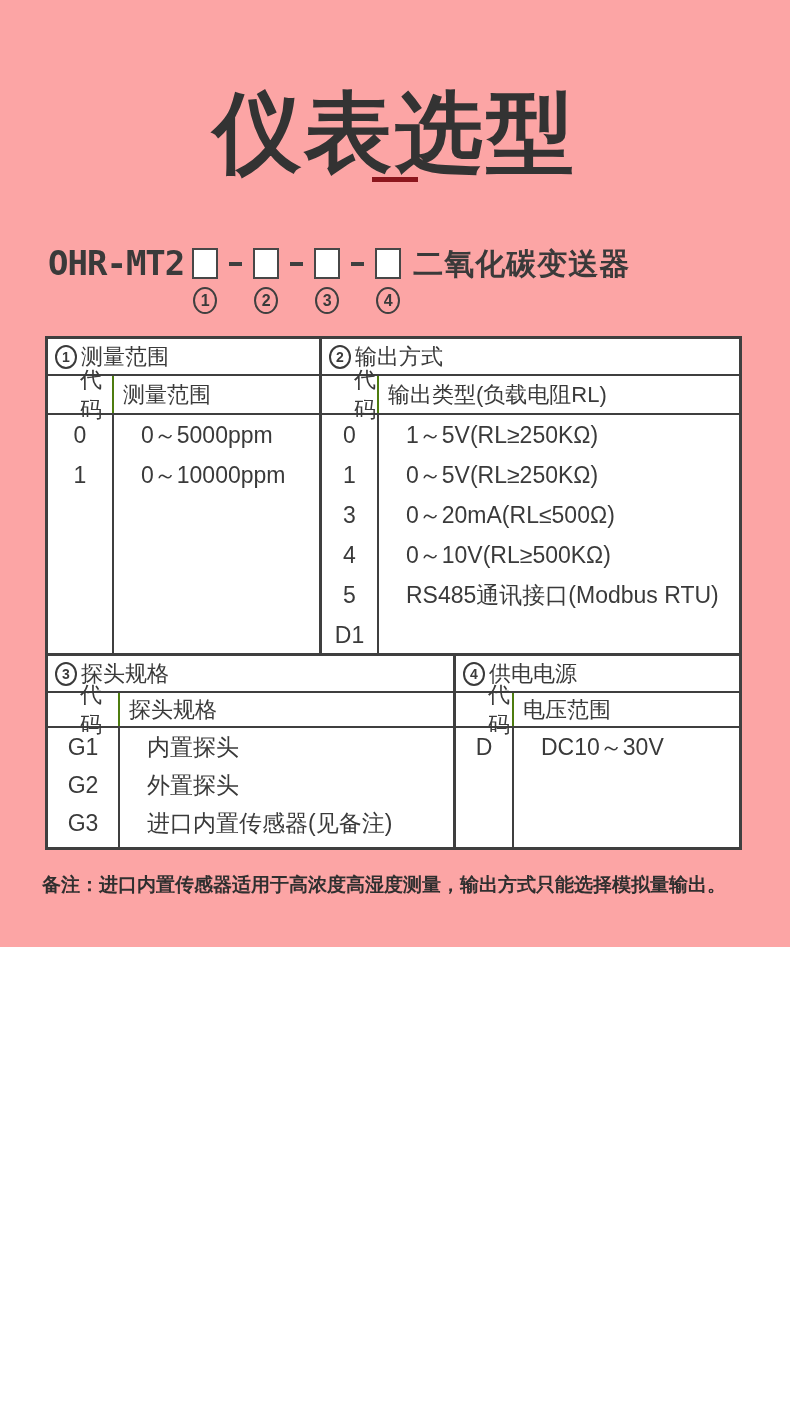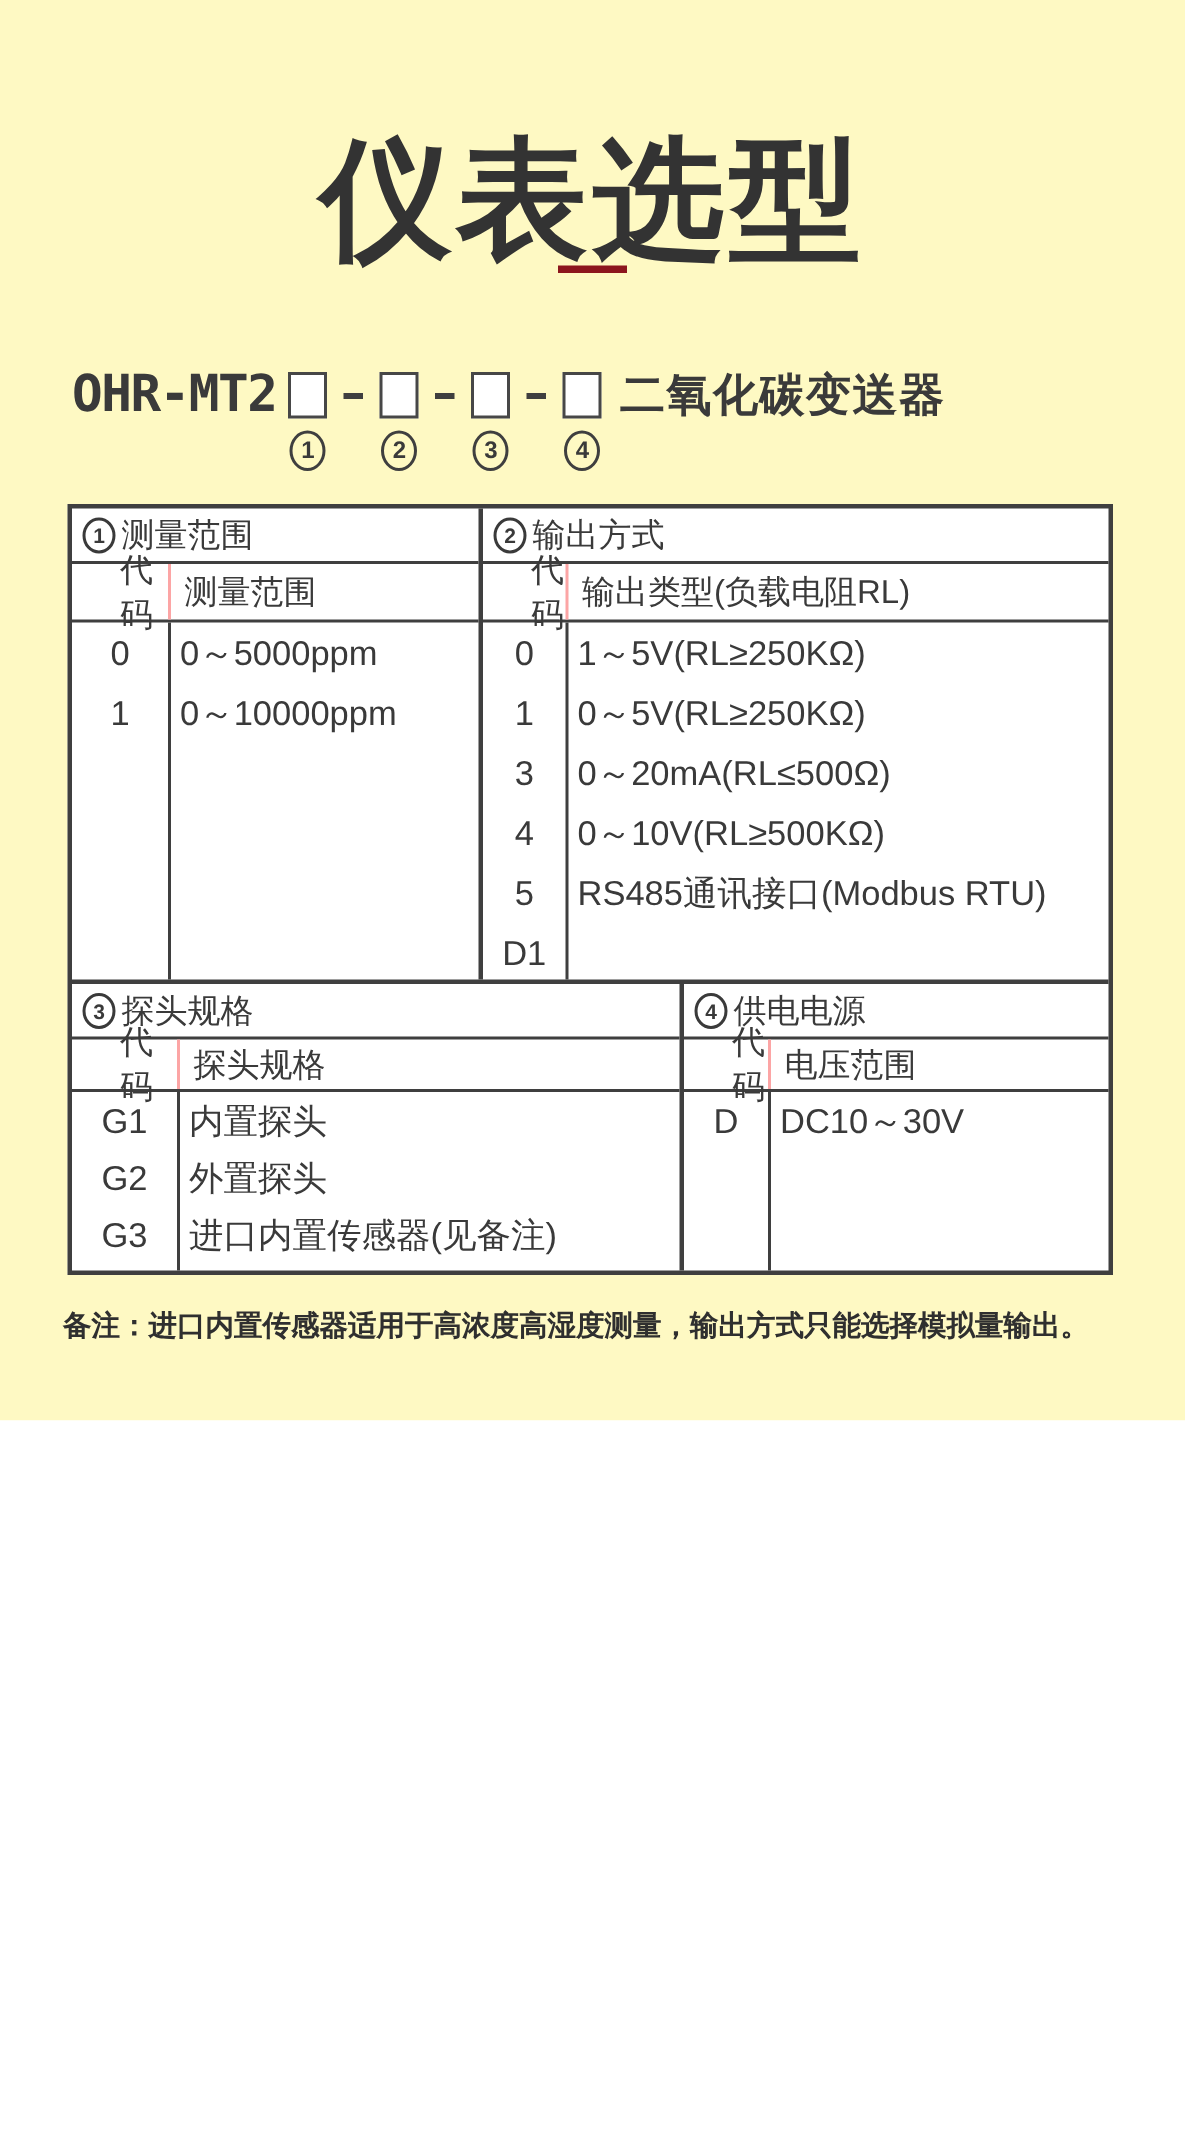--- a/index.html
+++ b/index.html
@@ -50,38 +50,38 @@
     padding-left:7px; gap:4px; font-size:22px; font-weight:500; box-sizing:border-box;
   }
   .circ-sm {
     width:22px; height:24px; border:2px solid #3a3a3a; border-radius:50%;
     display:inline-flex; align-items:center; justify-content:center;
     font-size:14px; font-weight:600; flex:none; box-sizing:border-box;
   }
   .col-head { height:39px; border-bottom:2px solid #3f3f3f; display:flex; box-sizing:border-box; font-size:22px; font-weight:500; }
   .col-head-sm { height:35px; }
   .code-w1 { width:66px; } .code-w2 { width:57px; } .code-w3 { width:72px; } .code-w4 { width:58px; }
-  .code-h { border-right:2px solid #fca5a5; display:flex; align-items:center; justify-content:center; box-sizing:border-box; flex:none;padding-left:32px; }
+  .code-h { border-right:2px solid #4d7c0f; display:flex; align-items:center; justify-content:center; box-sizing:border-box; flex:none;padding-left:32px; }
   .val-h { flex:1; display:flex; align-items:center; padding-left:9px; }
   .data { flex:1; display:flex; min-height:0; }
   .codes { display:flex; flex-direction:column; border-right:2px solid #3f3f3f; box-sizing:border-box; flex:none; }
   .vals { flex:1; display:flex; flex-direction:column; min-width:0; }
   .cell { height:40px; display:flex; align-items:center; justify-content:center; font-size:23px; flex:none; }
-  .vcell { height:40px; display:flex; align-items:center; padding-left:6px; font-size:23px; flex:none; white-space:nowrap; }
+  .vcell { height:40px; display:flex; align-items:center; padding-left:27px; font-size:23px; flex:none; white-space:nowrap; }
   .cell-sm, .vcell-sm { height:38px; }
 
   .note-line {
     position:absolute; top:872px; left:42px; width:716px; font-size:19px; font-weight:700;
     color:#2f2f2f; white-space:nowrap; line-height:26px;
   }
 </style>
 </head>
 <body>
 
-<div class="top-section" style="background: #fef9c3;">
+<div class="top-section" style="background: #fca5a5;">
 
   <h1 class="main-title">仪表选型</h1>
   <div class="accent-bar" style="background: rgb(140, 22, 29);"></div>
 
   <div class="model-row">
     <span class="model-prefix">OHR-MT2</span>
     <div class="box-wrap" style="margin-left:8px;">
       <div class="sel-box"></div>
       <div class="circ">1</div>
     </div>

